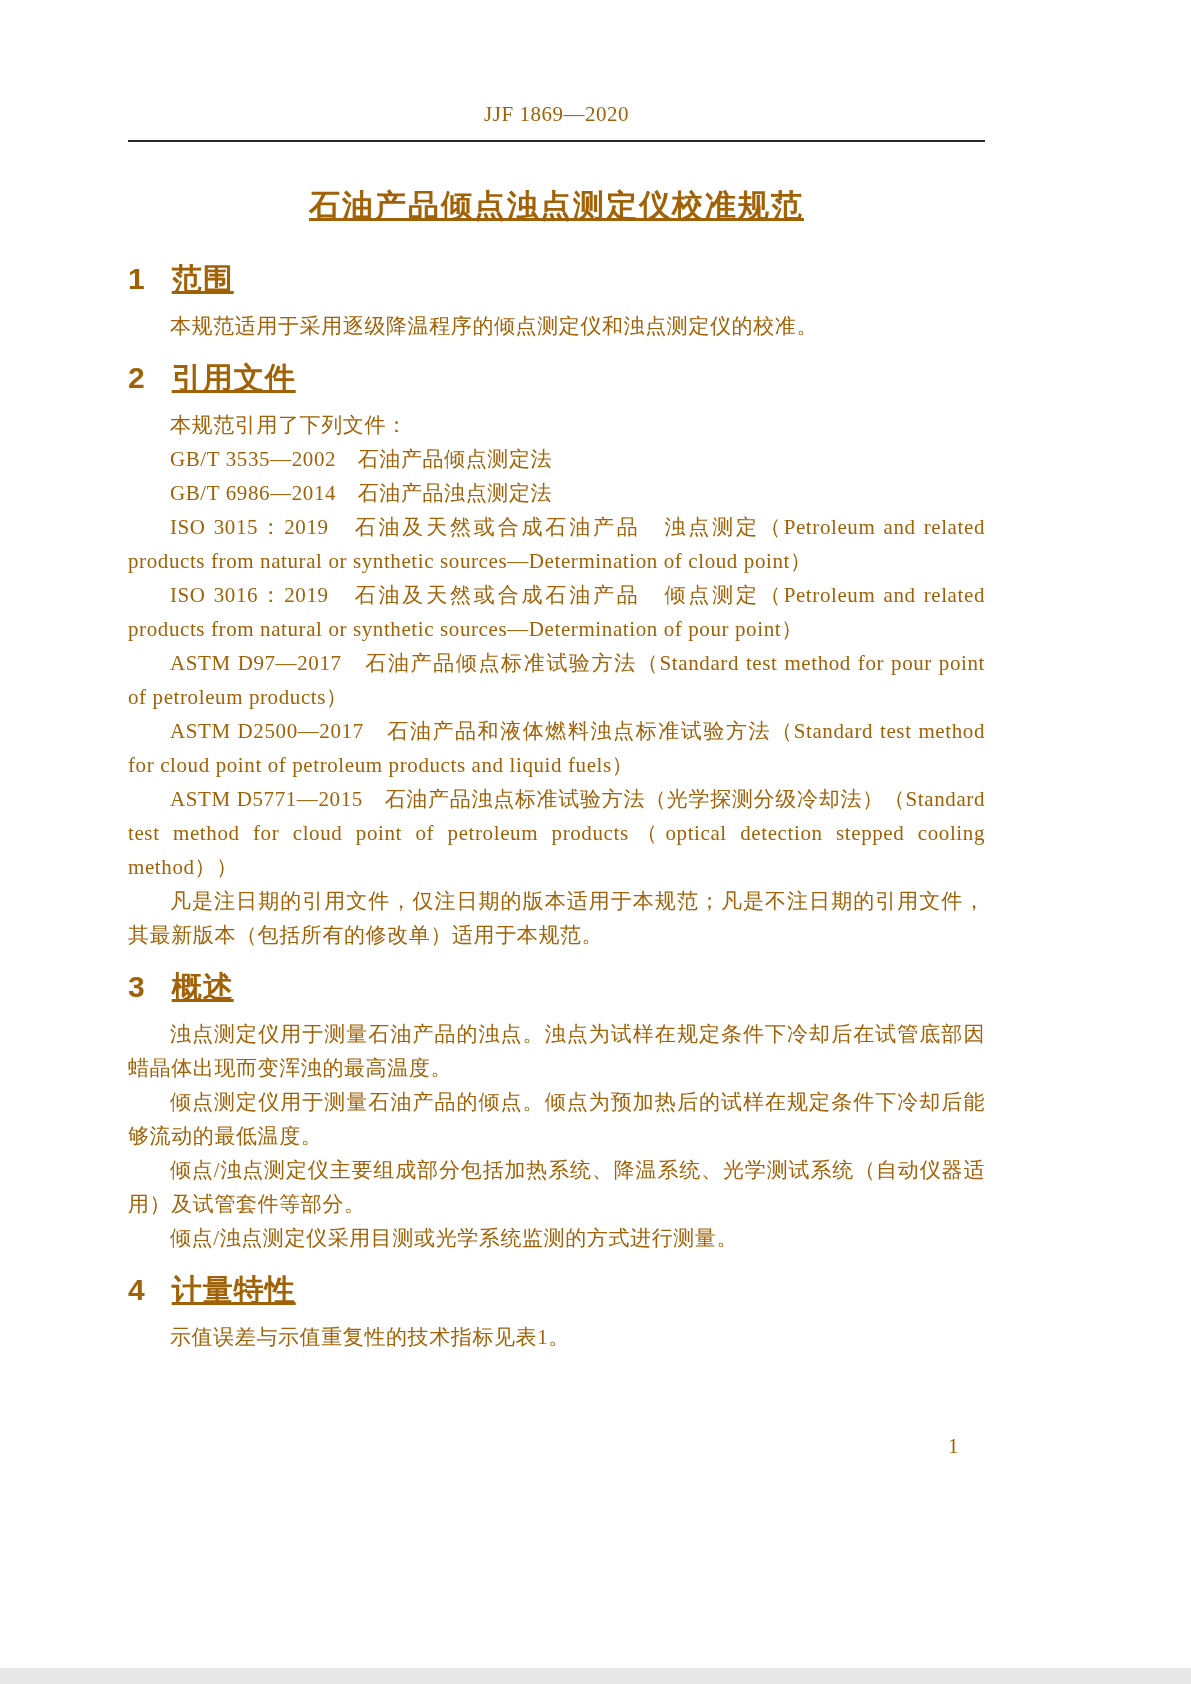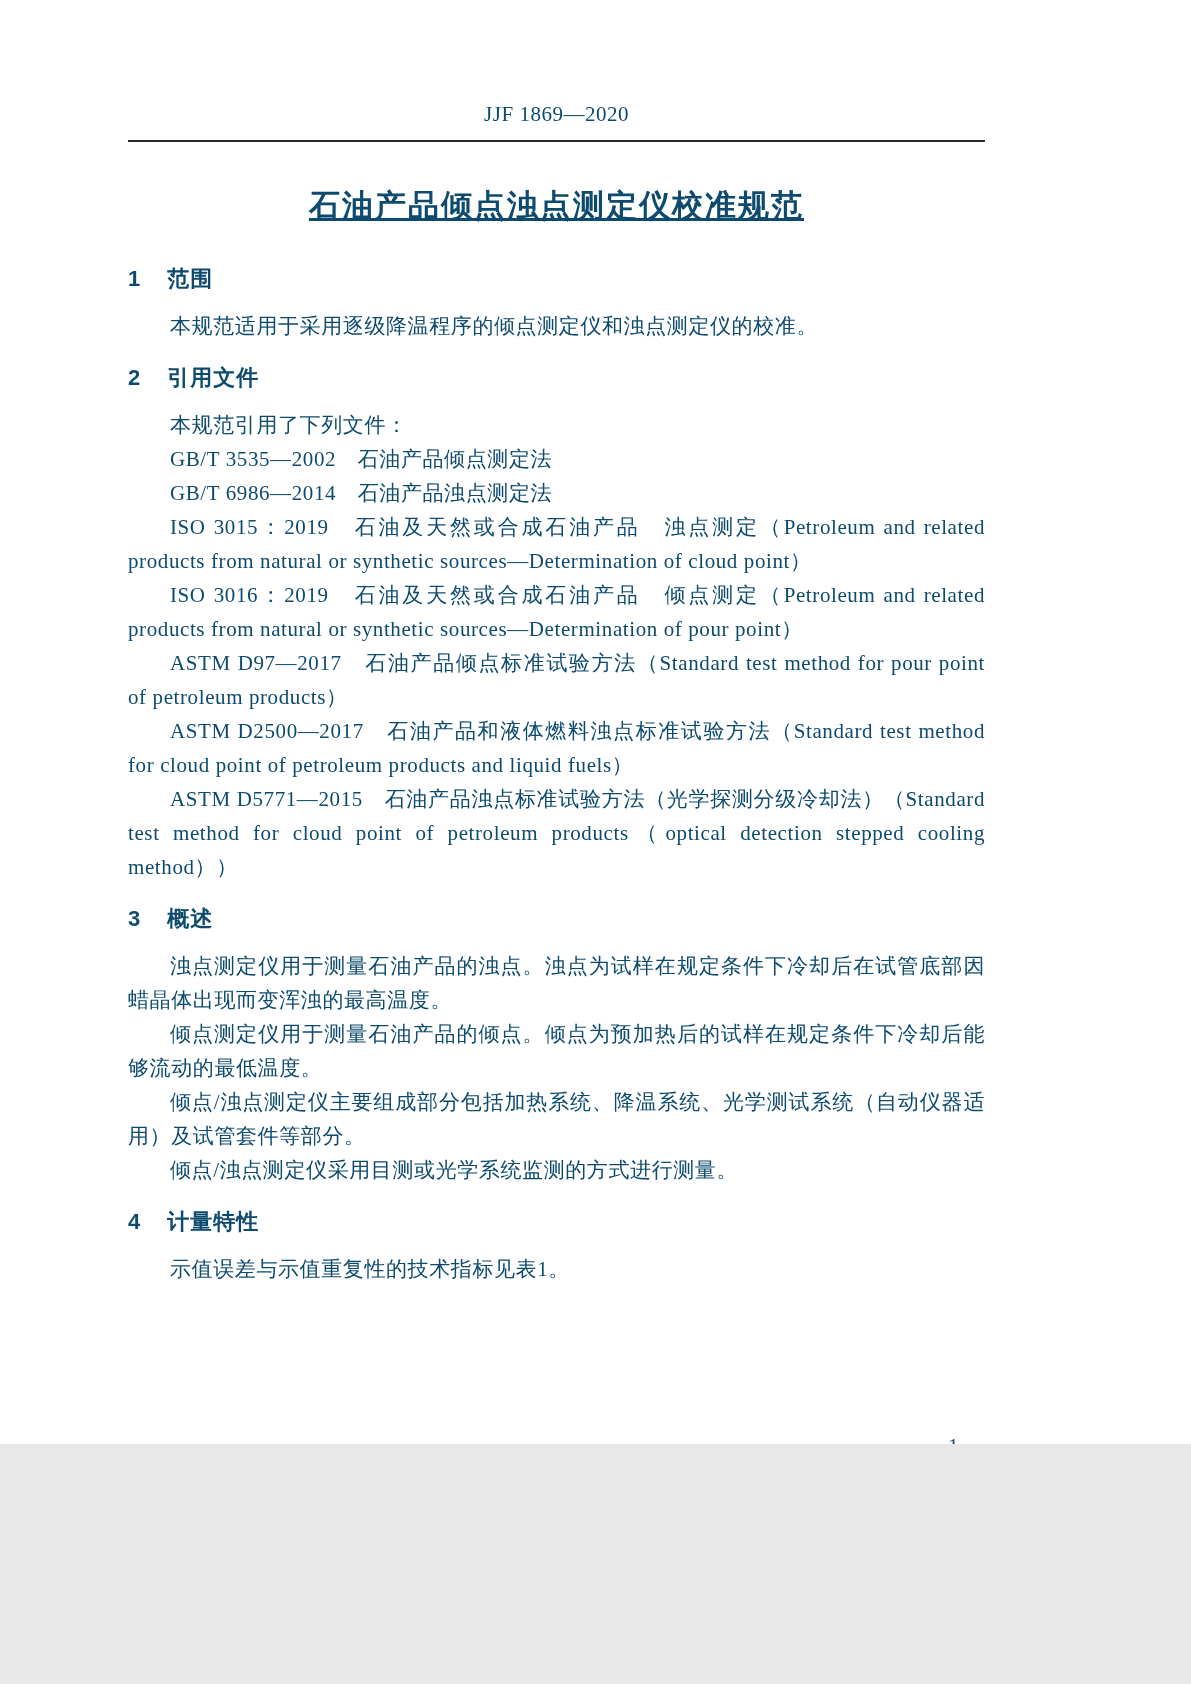--- a/index.html
+++ b/index.html
@@ -3,24 +3,24 @@
 <meta charset="utf-8">
 <style>
   html, body {
     margin: 0;
     padding: 0;
     background: #e8e8e8;
   }
   .page {
     position: relative;
     width: 1191px;
-    height: 1444px;
+    height: 1668px;
     margin: 0 auto;
     background: #ffffff;
-    color: #0c4a6e;
+    color: #a16207;
     font-family: "Liberation Serif", "DejaVu Serif", serif;
     overflow: hidden;
   }
   .content {
     position: absolute;
     left: 128px;
     top: 0;
     width: 857px;
   }
   .doc-header {
@@ -46,23 +46,24 @@
     letter-spacing: 2px;
     text-decoration: underline;
   }
   .doc-body {
     margin-top: 36px;
   }
   .sec-heading {
     margin: 18px 0 13px 0;
     font-family: "Liberation Sans", "DejaVu Sans", sans-serif;
     font-weight: bold;
-    font-size: 22px;
+    font-size: 30px;
     line-height: 34px;
     letter-spacing: 1px;
+    text-decoration: underline;
   }
   .sec-heading .sec-num {
     display: inline-block;
     margin-right: 26px;
   }
   .body-para {
     margin: 0;
     font-size: 21px;
     line-height: 34px;
     text-indent: 2em;
@@ -95,20 +96,21 @@
         <p class="body-para">本规范适用于采用逐级降温程序的倾点测定仪和浊点测定仪的校准。</p>
         <h2 class="sec-heading"><span class="sec-num">2</span><span>引用文件</span></h2>
         <p class="body-para">本规范引用了下列文件：</p>
         <p class="body-para">GB/T 3535—2002　石油产品倾点测定法</p>
         <p class="body-para">GB/T 6986—2014　石油产品浊点测定法</p>
         <p class="body-para">ISO 3015：2019　石油及天然或合成石油产品　浊点测定（Petroleum and related products from natural or synthetic sources—Determination of cloud point）</p>
         <p class="body-para">ISO 3016：2019　石油及天然或合成石油产品　倾点测定（Petroleum and related products from natural or synthetic sources—Determination of pour point）</p>
         <p class="body-para">ASTM D97—2017　石油产品倾点标准试验方法（Standard test method for pour point of petroleum products）</p>
         <p class="body-para">ASTM D2500—2017　石油产品和液体燃料浊点标准试验方法（Standard test method for cloud point of petroleum products and liquid fuels）</p>
         <p class="body-para">ASTM D5771—2015　石油产品浊点标准试验方法（光学探测分级冷却法）（Standard test method for cloud point of petroleum products（optical detection stepped cooling method））</p>
+        <p class="body-para">凡是注日期的引用文件，仅注日期的版本适用于本规范；凡是不注日期的引用文件，其最新版本（包括所有的修改单）适用于本规范。</p>
         <h2 class="sec-heading"><span class="sec-num">3</span><span>概述</span></h2>
         <p class="body-para">浊点测定仪用于测量石油产品的浊点。浊点为试样在规定条件下冷却后在试管底部因蜡晶体出现而变浑浊的最高温度。</p>
         <p class="body-para">倾点测定仪用于测量石油产品的倾点。倾点为预加热后的试样在规定条件下冷却后能够流动的最低温度。</p>
         <p class="body-para">倾点/浊点测定仪主要组成部分包括加热系统、降温系统、光学测试系统（自动仪器适用）及试管套件等部分。</p>
         <p class="body-para">倾点/浊点测定仪采用目测或光学系统监测的方式进行测量。</p>
         <h2 class="sec-heading"><span class="sec-num">4</span><span>计量特性</span></h2>
         <p class="body-para">示值误差与示值重复性的技术指标见表1。</p>
       </div>
 
   </div>

